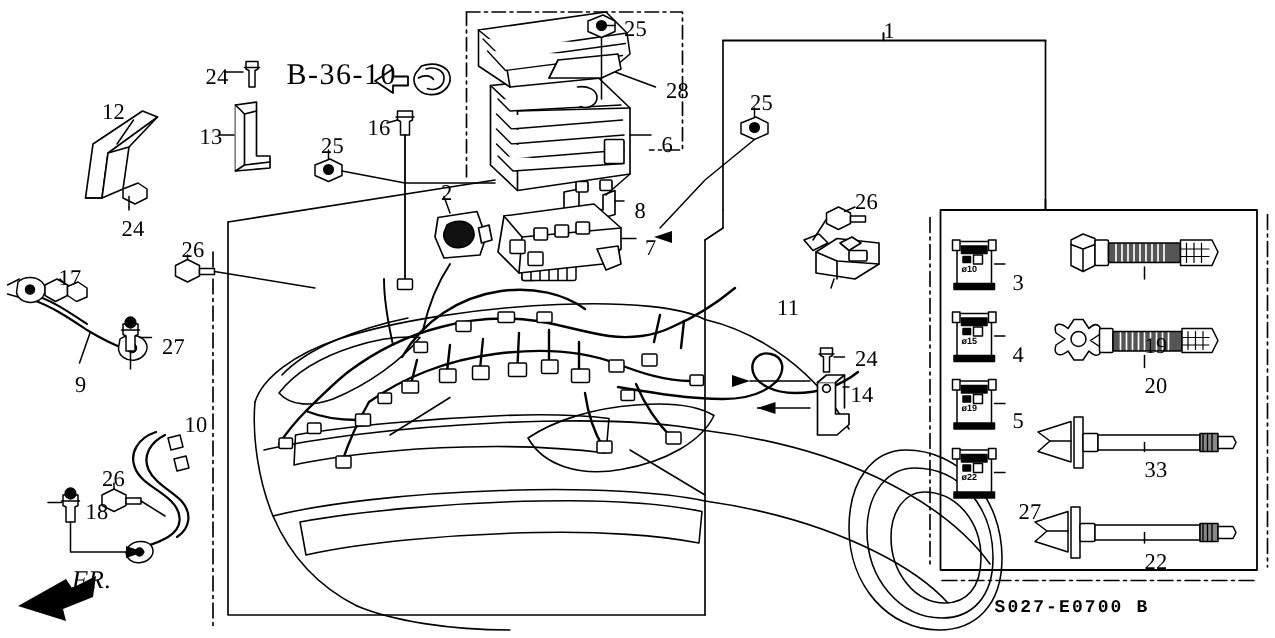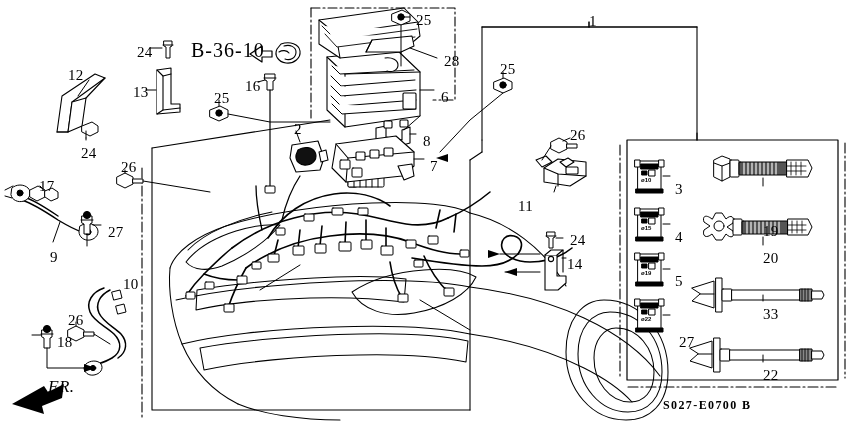--- a/index.html
+++ b/index.html
@@ -537,21 +537,21 @@
       </g>
 
       <g fill="#000" stroke="none">
         <path d="M64,384 L48,392 L44,386 L12,404 L44,414 L42,406 L62,398 Z"></path>
       </g>
     </g>
   </svg>
 
   <div class="lbl code" style="left:191px;top:40px;">B-36-10</div>
 
-  <div class="lbl dwg" style="left:663px;top:399px;">S027-E0700 B</div>
+  <div class="lbl dwg" style="left:663px;top:399px;font-family:Liberation Mono, monospace;">S027-E0700 B</div>
 
   <div class="lbl fr" style="left:48px;top:378px;">FR.</div>
 
   <div class="lbl dia" style="left:641px;top:177px;">ø10</div>
   <div class="lbl dia" style="left:641px;top:225px;">ø15</div>
   <div class="lbl dia" style="left:641px;top:270px;">ø19</div>
   <div class="lbl dia" style="left:641px;top:316px;">ø22</div>
 
   <div id="callout-host">
       <div class="lbl n" style="left: 589px; top: 14px;">1</div>

